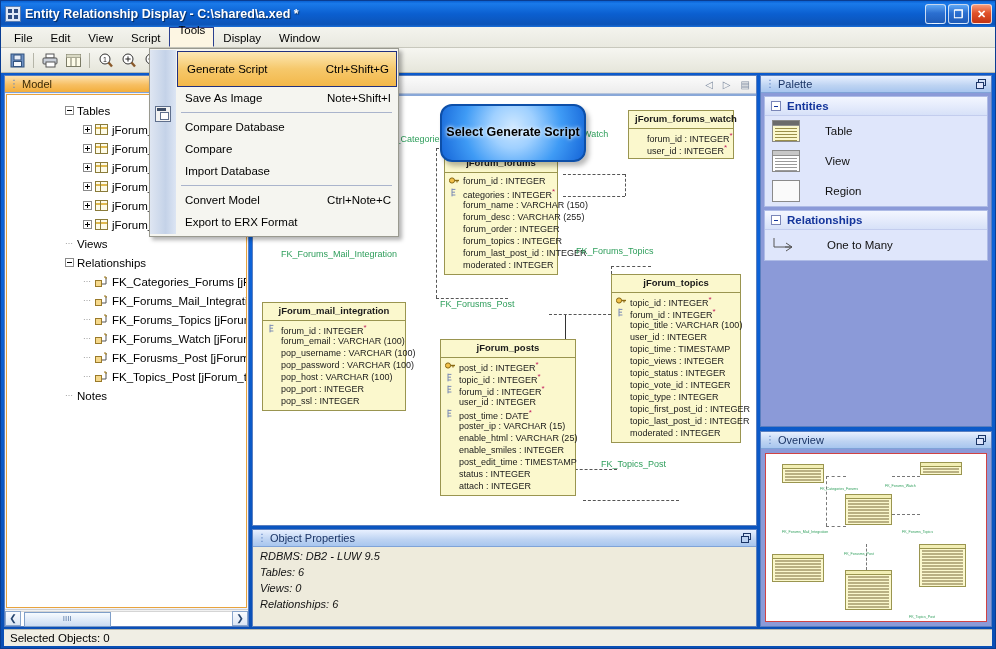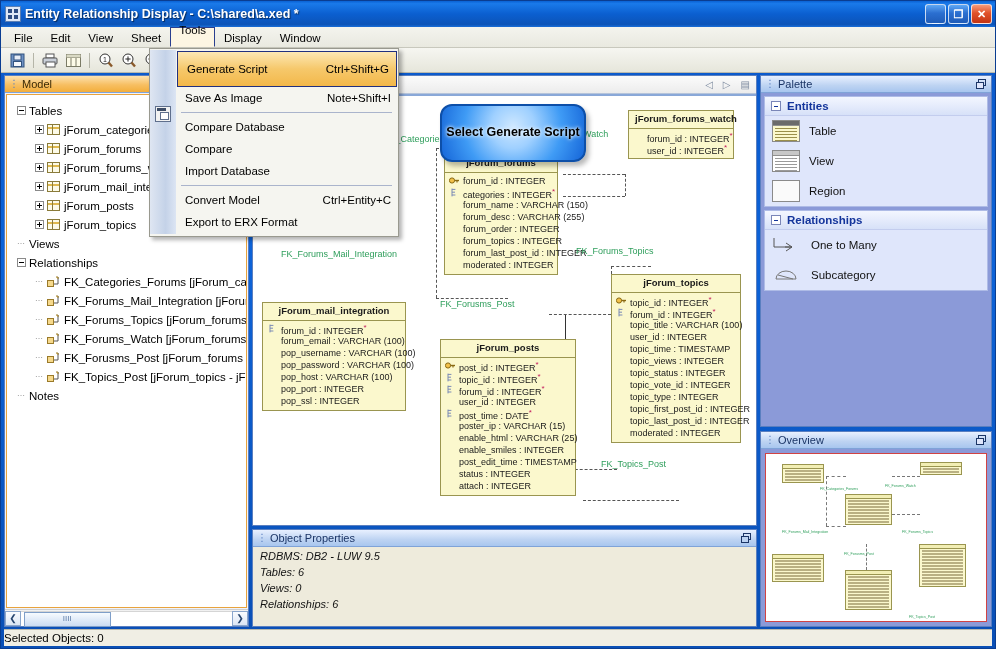--- a/index.html
+++ b/index.html
@@ -110,21 +110,21 @@
     color:#3a2a06;
   }
   .grip { letter-spacing:-1px; color:#5a7fc0; margin-right:4px; font-size:10px; line-height:1;}
   .hd-title { flex:1 1 auto; }
   .hd-icon { width:12px; height:12px; cursor:pointer; }
 
   
   .left-col { width: 245px; flex:0 0 245px; display:flex; flex-direction:column; min-height:0;}
   .tree-wrap {
     flex:1 1 auto; background:#fff; border:1px solid #e8a33d;
-    margin:1px; overflow:hidden; position:relative;
+    margin:1px; overflow:hidden; position:relative;padding-left:48px;
   }
   .tree { padding: 6px 2px 2px 6px; font-size:11.5px; color:#000; }
   .trow { display:flex; align-items:center; height:19px; white-space:nowrap; position:relative; cursor:default;}
   .exp {
     width:9px; height:9px; border:1px solid #8a8a8a; background:#fff;
     display:inline-block; position:relative; margin-right:3px; flex:0 0 9px;
   }
   .exp::before{content:""; position:absolute; left:1px; right:1px; top:3px; height:1px; background:#000;}
   .exp.plus::after{content:""; position:absolute; top:1px; bottom:1px; left:3px; width:1px; background:#000;}
   .dots { width:9px; margin-right:3px; flex:0 0 9px; }
@@ -219,21 +219,21 @@
   .palette-body { flex:1 1 auto; background:#8b9ad8; padding:3px; overflow:hidden;}
   .pal-group { background:#dfe6fb; border:1px solid #aebbe6; margin-bottom:3px;}
   .pal-group-hd {
     height:19px; background:linear-gradient(to bottom,#f3f6ff,#d7e1f8);
     display:flex; align-items:center; padding-left:6px; gap:6px;
     color:#14359b; font-weight:bold; font-size:11.5px;
     border-bottom:1px solid #c3cdee;
   }
   .pal-exp { width:10px;height:10px;border:1px solid #7a86b8; background:#fff; position:relative; flex:0 0 10px;}
   .pal-exp::before{content:""; position:absolute;left:2px;right:2px;top:4px;height:1px;background:#14359b;}
-  .pal-item { height:30px; display:flex; align-items:center; padding-left:7px; gap:9px; cursor:pointer;}
+  .pal-item { height:30px; display:flex; align-items:center; padding-left:7px; gap:25px; cursor:pointer;}
   .pal-item .lbl { font-size:11.5px; color:#111; }
   .sw { width:28px; height:22px; flex:0 0 28px; border:1px solid #8a8a8a; background:#fff; position:relative; overflow:hidden;}
   .sw.table { background:#fbf8cd;}
   .sw .bar { position:absolute; left:0;right:0;top:0;height:5px; background:#c8c8c8; border-bottom:1px solid #909090;}
   .sw.table .bar { background:#6b6b6b;}
   .sw .rows { position:absolute; left:2px; top:7px; right:2px; }
   .sw .rows i { display:block; height:1px; background:#9a9a9a; margin-bottom:2px;}
   .sw.table .rows i { background:#9a8f4a; }
   .relsw { width:30px; height:20px; flex:0 0 30px; position:relative;}
 
@@ -246,21 +246,21 @@
   .mini .mh { height:4px; background:#f2eeb4; border-bottom:1px solid #9a9550;}
   .mini .mr { height:2px; margin:1px 2px; background:#b9b083;}
   .mini-lbl { position:absolute; color:#2e9e5b; font-size:3.6px; white-space:nowrap;}
   .mini-ln { position:absolute; border-top:1px dashed #777; height:0;}
   .mini-ln.v { border-top:none; border-left:1px dashed #777; width:0;}
 
   
   .statusbar {
     height:17px; flex:0 0 17px; background:#f0eee4;
     border-top:1px solid #b9b9ad;
-    display:flex; align-items:center; 
+    display:flex; align-items:center; padding-left:6px;
     font-size:11.5px; color:#000; margin:2px 3px 2px 3px;
   }
 
   
   .dropdown {
     position:absolute; left:148px; top:47px; width:250px;
     background:#f5f5f0; border:1px solid #99998f;
     box-shadow:3px 3px 4px rgba(0,0,0,.3);
     z-index: 60; padding:1px 0 2px 0;
     display:flex;
@@ -313,21 +313,21 @@
       <div class="win-btn close">
           <span>✕</span>
         </div>
     </div>
   </div>
 
   <div class="menubar" id="menubar">
       <div class="mi">File</div>
       <div class="mi">Edit</div>
       <div class="mi">View</div>
-      <div class="mi">Sheet</div>
+      <div class="mi">Script</div>
       <div class="mi open">Tools</div>
       <div class="mi">Display</div>
       <div class="mi">Window</div>
     </div>
 
   <div class="toolbar">
     <div class="tb-btn">
       <svg width="15" height="15" viewBox="0 0 15 15">
           <rect x="1" y="1" width="13" height="13" fill="#6f92c4" stroke="#32537f"></rect>
           <rect x="4" y="2" width="7" height="5" fill="#e9eef7" stroke="#32537f"></rect>
@@ -710,27 +710,20 @@
                 <span class="pal-exp"></span>
                 <span>Relationships</span>
               </div>
               <div class="pal-item">
                 <span class="relsw"><svg width="30" height="20" viewBox="0 0 30 20">
                     <path d="M2 3 V12 H20" fill="none" stroke="#555"></path>
                     <path d="M20 12 l-6 -4 M20 12 l-6 4 M20 12 h-7" fill="none" stroke="#555"></path>
                   </svg></span>
                 <span class="lbl">One to Many</span>
               </div>
-              <div class="pal-item">
-                <span class="relsw"><svg width="30" height="20" viewBox="0 0 30 20">
-                    <path d="M4 14 a10 8 0 0 1 20 0 z" fill="none" stroke="#777"></path>
-                    <path d="M6 10 l15 4" stroke="#777"></path>
-                  </svg></span>
-                <span class="lbl">Subcategory</span>
-              </div>
             </div>
           </div>
       </div>
 
       <div class="panel overview-panel">
         <div class="panel-hd">
           <span class="grip">⋮</span>
           <span class="hd-title">Overview</span>
           <span class="hd-icon">
             <svg width="12" height="12" viewBox="0 0 12 12">
@@ -848,21 +841,21 @@
           <span>Compare</span>
           <span class="dd-key"></span>
         </div>
         <div class="dd-item">
           <span>Import Database</span>
           <span class="dd-key"></span>
         </div>
         <div class="dd-sep"></div>
         <div class="dd-item">
           <span>Convert Model</span>
-          <span class="dd-key">Ctrl+Entity+C</span>
+          <span class="dd-key">Ctrl+Note+C</span>
         </div>
         <div class="dd-item">
           <span>Export to ERX Format</span>
           <span class="dd-key"></span>
         </div>
       </div>
   </div>
 
 </div>
 

